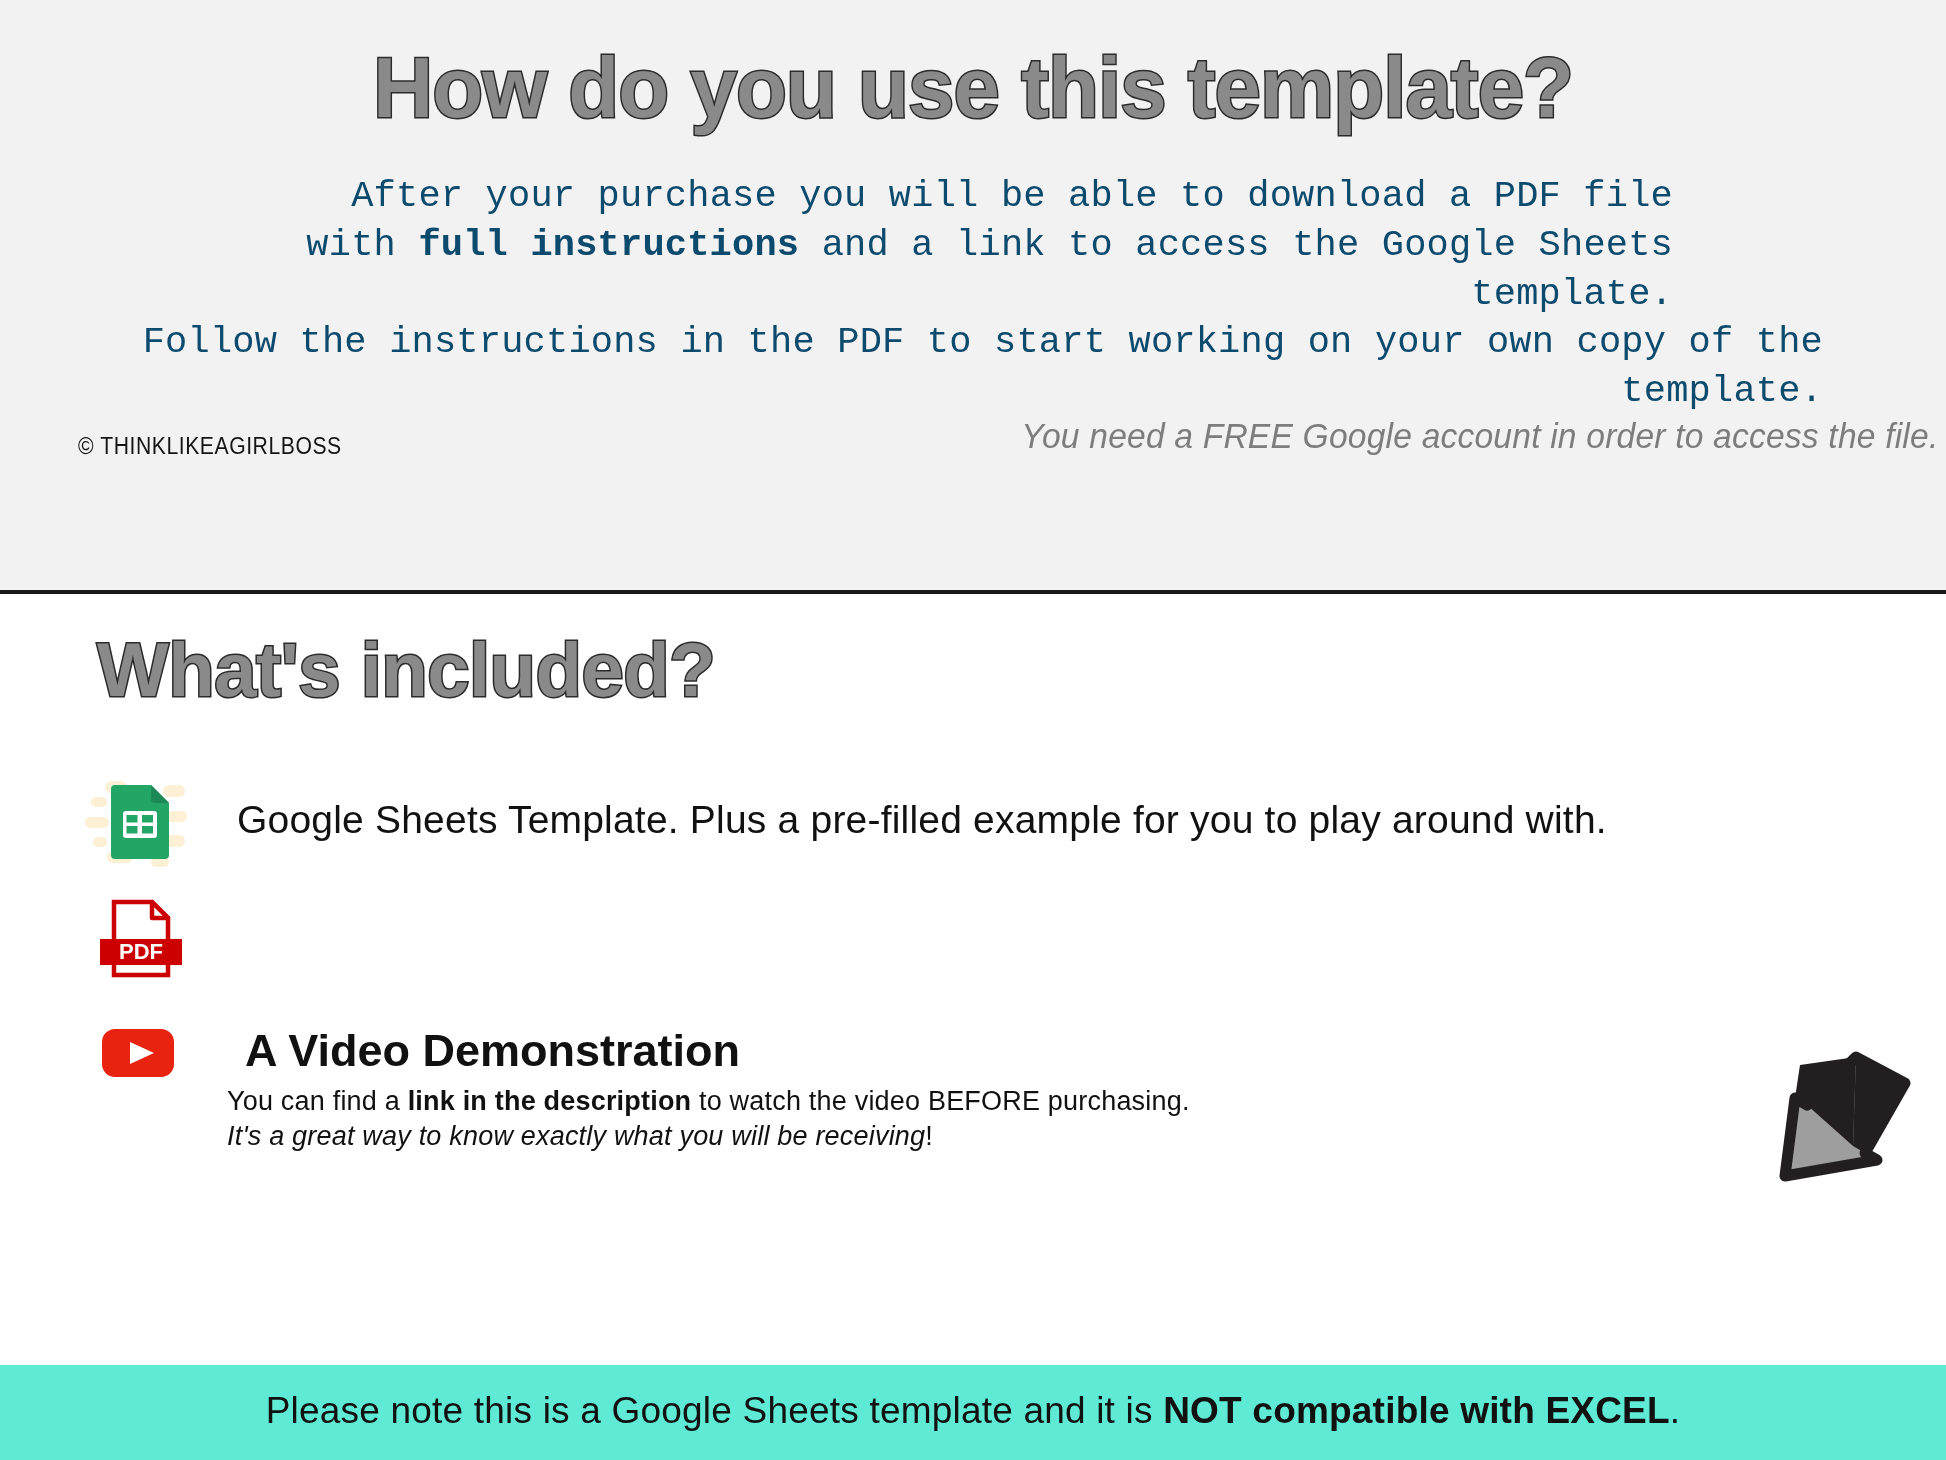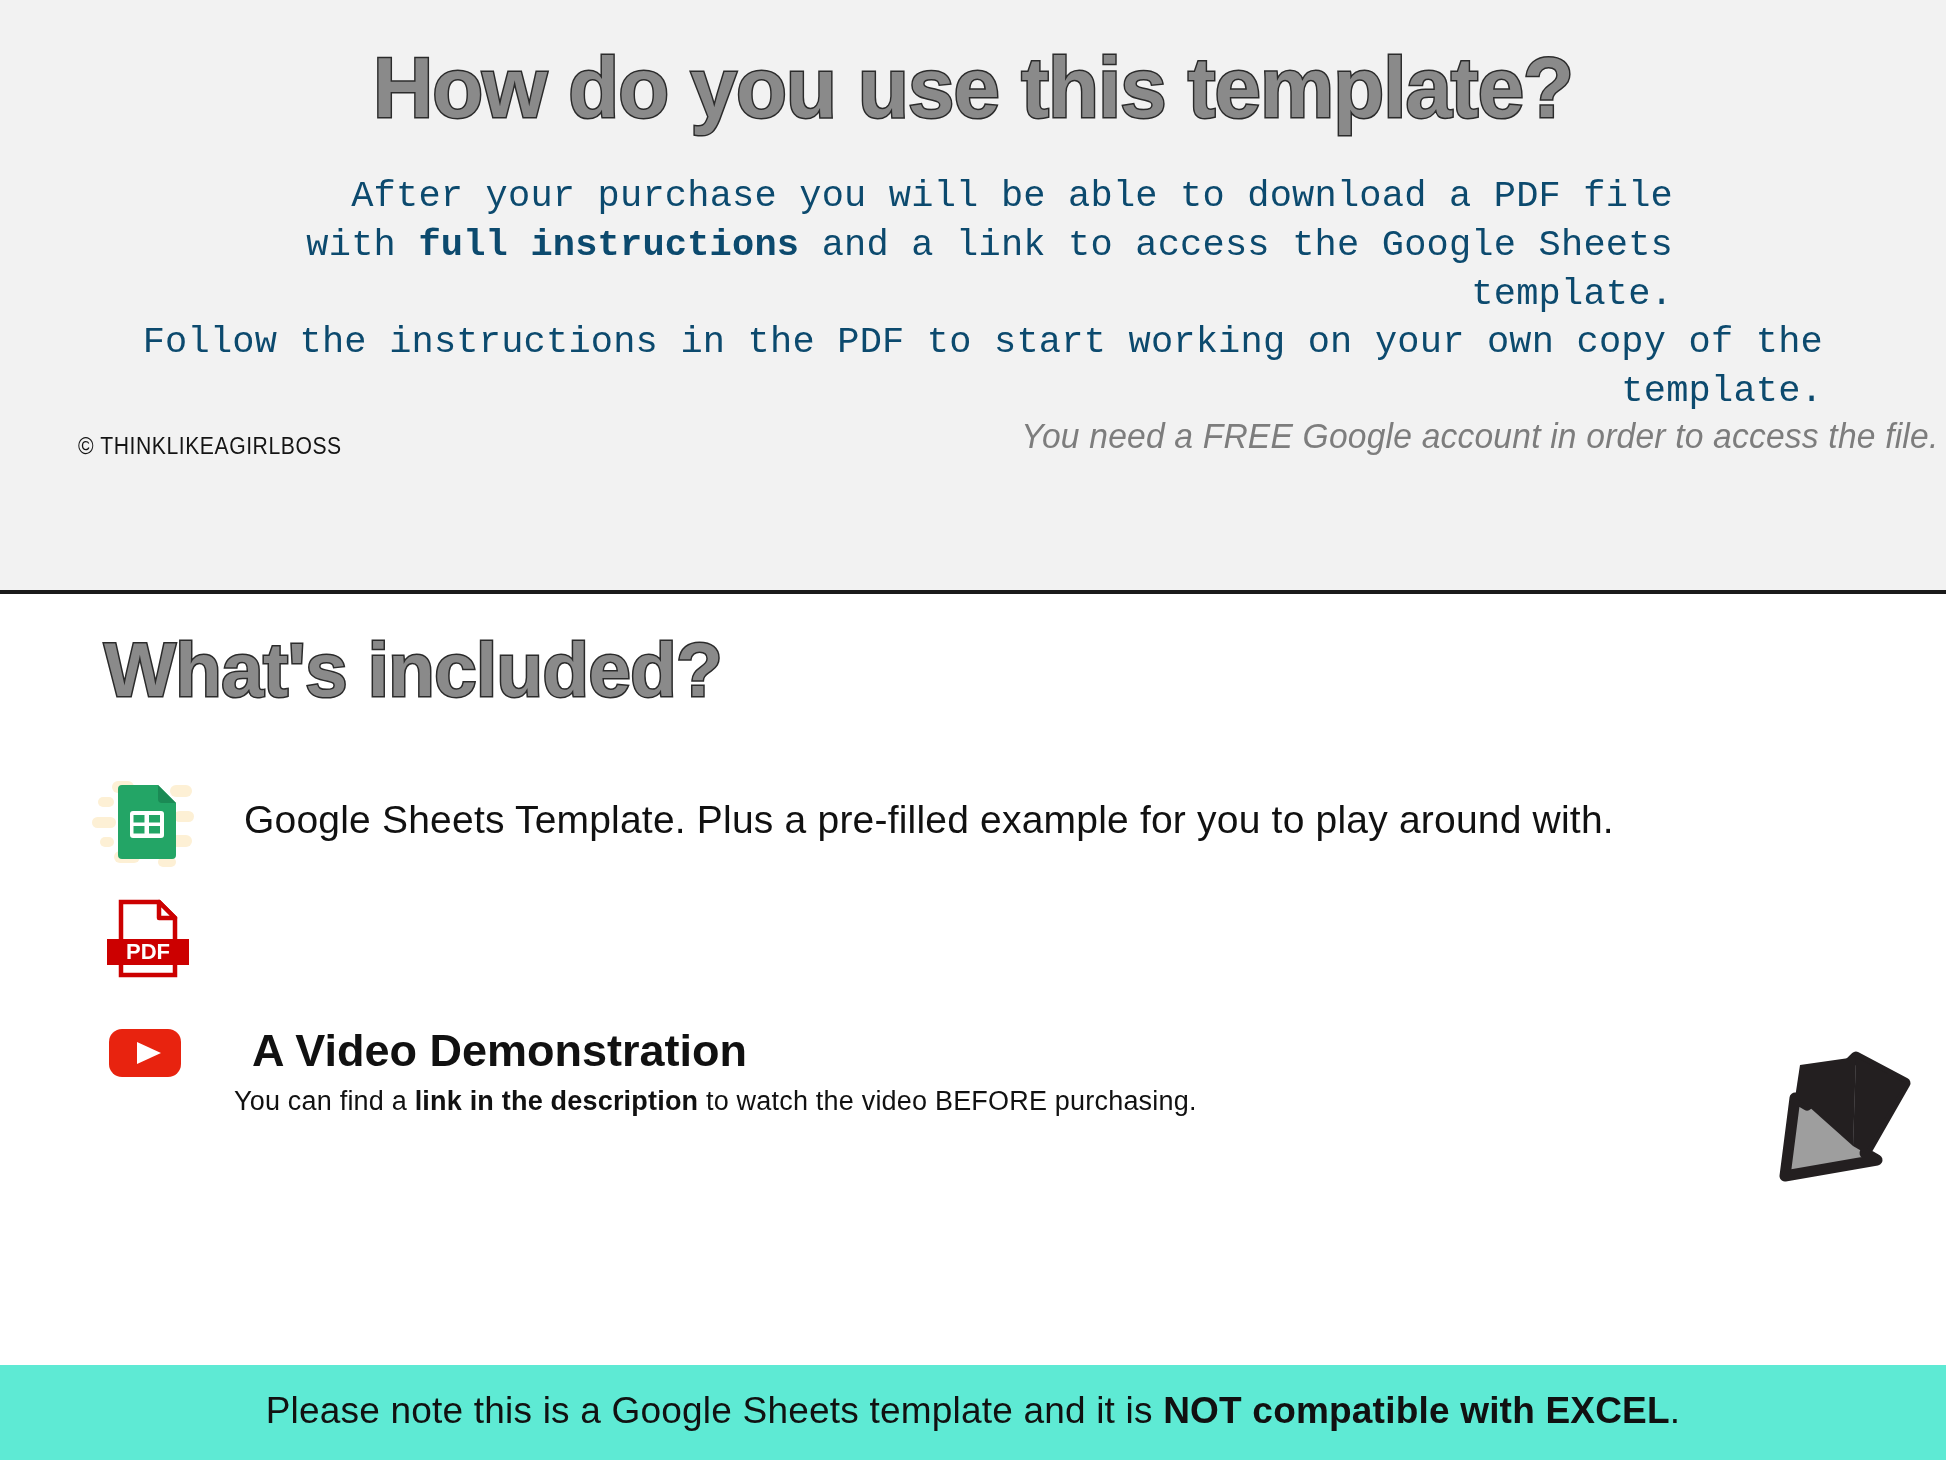--- a/index.html
+++ b/index.html
@@ -110,21 +110,21 @@
     color: #7d7d7d;
     letter-spacing: 0.2px;
     white-space: nowrap;
     transform: scaleX(0.96);
     transform-origin: right center;
   }
 
   
   .mid-section {
     position: absolute;
-    left: 12px;
+    left: 5px;
     top: 594px;
     width: 1650px;
     height: 771px;
     background: #ffffff;
   }
 
   .section-title {
     position: absolute;
     left: 92px;
     top: 38px;
@@ -299,20 +299,21 @@
         <svg width="98" height="98" viewBox="0 0 98 98">
           <rect x="13" y="27" width="72" height="48" rx="13" ry="13" fill="#e8230f"></rect>
           <path d="M41 40 L65 51 L41 62 Z" fill="#ffffff"></path>
         </svg>
       </span>
       <span class="item-text item-text-video">A Video Demonstration</span>
     </div>
 
     <div class="video-sub">
       <div><span>You can find a </span><b>link in the description</b><span> to watch the video BEFORE purchasing.</span></div>
+      <div><span class="ital">It's a great way to know exactly what you will be receiving</span><span>!</span></div>
     </div>
   </div>
 
   <div class="arrow-wrap">
     <svg width="260" height="170" viewBox="0 0 260 170">
       <g transform="translate(0,0)">
         <path d="M166 22 L215 48 L175 118 L187 125 L95 141 L105 63 L117 70 Z" fill="#9e9e9e" stroke="#231f20" stroke-width="11" stroke-linejoin="round"></path>
         <path d="M166 22 L215 48 L175 118 L163 111 Z" fill="#231f20"></path>
         <path d="M166 22 L117 70 L105 63 L110 30 Z" fill="#231f20"></path>
         <path d="M117 70 L166 22 L163 111 Z" fill="#231f20"></path>

